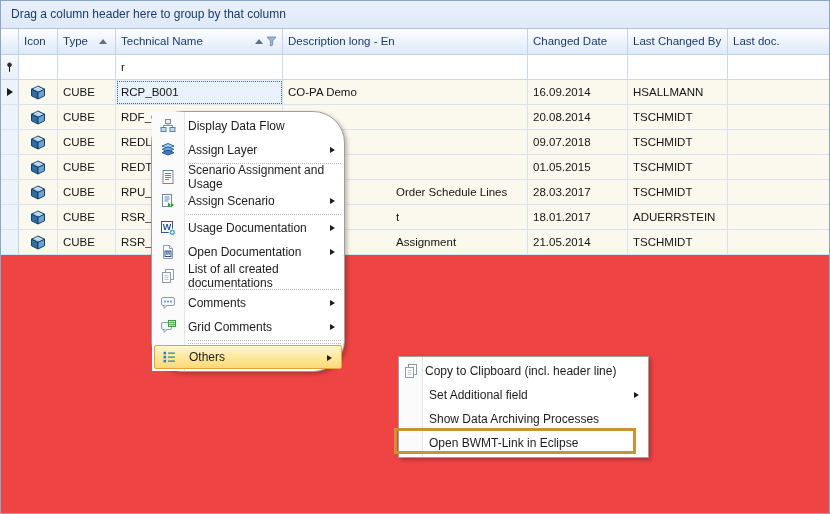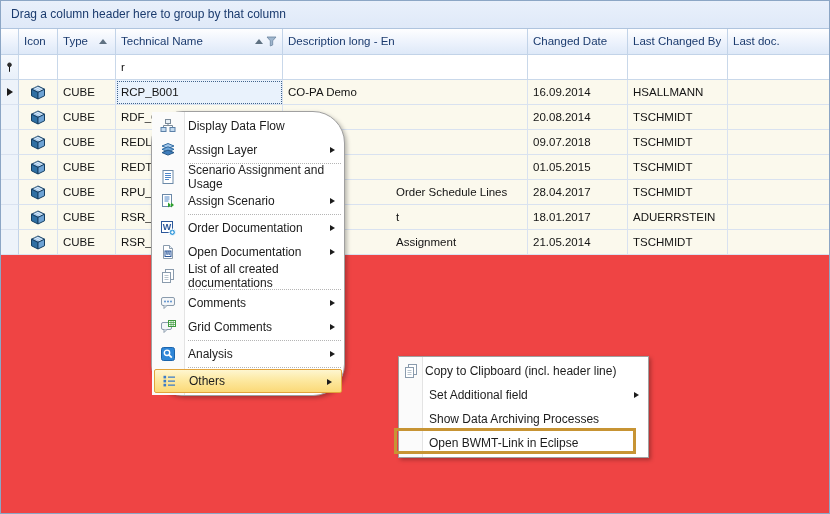--- a/index.html
+++ b/index.html
@@ -252,21 +252,21 @@
           <svg width="16" height="15" viewBox="0 0 16 15">
             <polygon points="8,1 14.5,4.2 8,7.4 1.5,4.2" fill="#9FC4E8" stroke="#143E63"></polygon>
             <path d="M4.5 2.9 L11 6 M6.5 1.9 L13 5" stroke="#E4F0FA" stroke-width="0.9"></path>
             <polygon points="1.5,4.2 8,7.4 8,14 1.5,10.8" fill="#2E6FA3" stroke="#143E63"></polygon>
             <polygon points="14.5,4.2 8,7.4 8,14 14.5,10.8" fill="#6FA3D4" stroke="#143E63"></polygon>
           </svg>
         </div>
         <div class="cell c-type">CUBE</div>
         <div class="cell c-tech">RPU_B</div>
         <div class="cell c-desc desc-offset">Order Schedule Lines</div>
-        <div class="cell c-date">28.04.2017</div>
+        <div class="cell c-date">28.03.2017</div>
         <div class="cell c-by">TSCHMIDT</div>
         <div class="cell c-doc"></div>
       </div>
       <div class="grid-row dat">
         <div class="cell c-ind"></div>
         <div class="cell c-icon">
           <svg width="16" height="15" viewBox="0 0 16 15">
             <polygon points="8,1 14.5,4.2 8,7.4 1.5,4.2" fill="#9FC4E8" stroke="#143E63"></polygon>
             <path d="M4.5 2.9 L11 6 M6.5 1.9 L13 5" stroke="#E4F0FA" stroke-width="0.9"></path>
             <polygon points="1.5,4.2 8,7.4 8,14 1.5,10.8" fill="#2E6FA3" stroke="#143E63"></polygon>
@@ -353,21 +353,21 @@
 
     <div class="mi">
       <span class="mi-icon">
         <svg width="16" height="16" viewBox="0 0 16 16">
             <rect x="1.5" y="1.5" width="11" height="11" fill="#fff" stroke="#2B579A"></rect>
             <text x="7" y="10.2" font-size="9" font-weight="bold" fill="#2B579A" text-anchor="middle" font-family="Liberation Sans,sans-serif">W</text>
             <circle cx="12.3" cy="12.3" r="3.2" fill="#3B9CDC" stroke="#fff"></circle>
             <path d="M12.3 10.8v3 M10.8 12.3h3" stroke="#fff" stroke-width="1.1"></path>
           </svg>
       </span>
-      <span class="mi-label">Order Documentation</span>
+      <span class="mi-label">Usage Documentation</span>
       <span class="mi-arrow"></span>
     </div>
 
     <div class="mi">
       <span class="mi-icon">
         <svg width="16" height="16" viewBox="0 0 16 16">
             <path d="M3.5 1.5h6l3 3v10h-9z" fill="#fff" stroke="#8A9BAD"></path>
             <path d="M9.5 1.5v3h3" fill="#E6EEF5" stroke="#8A9BAD"></path>
             <rect x="5" y="7" width="6" height="5.5" fill="#fff" stroke="#2B579A"></rect>
             <text x="8" y="11.4" font-size="5" font-weight="bold" fill="#2B579A" text-anchor="middle" font-family="Liberation Sans,sans-serif">W</text>
@@ -410,31 +410,20 @@
             <path d="M4 10.5v3l3-3" fill="#F4F6F8" stroke="#8A9BAD"></path>
             <rect x="8.5" y="1.5" width="7" height="6" fill="#fff" stroke="#3E9B3E"></rect>
             <path d="M8.5 3.5h7 M8.5 5.5h7 M11 1.5v6 M13.2 1.5v6" stroke="#3E9B3E" stroke-width="0.7"></path>
           </svg>
       </span>
       <span class="mi-label">Grid Comments</span>
       <span class="mi-arrow"></span>
     </div>
     <div class="mi-sep"></div>
 
-    <div class="mi">
-      <span class="mi-icon">
-        <svg width="16" height="16" viewBox="0 0 16 16">
-            <rect x="1.5" y="1.5" width="13" height="13" rx="2" fill="#2E86D8" stroke="#1B64AC"></rect>
-            <circle cx="7" cy="6.8" r="2.7" fill="none" stroke="#fff" stroke-width="1.4"></circle>
-            <line x1="9" y1="8.8" x2="11.8" y2="11.6" stroke="#fff" stroke-width="1.7"></line>
-          </svg>
-      </span>
-      <span class="mi-label">Analysis</span>
-      <span class="mi-arrow"></span>
-    </div>
     <div class="mi-sep"></div>
 
     <div class="mi mi-hot">
       <span class="mi-icon">
         <svg width="16" height="16" viewBox="0 0 16 16">
             <rect x="2.5" y="2.8" width="2.6" height="2.6" fill="#3A7BC8"></rect>
             <rect x="2.5" y="6.8" width="2.6" height="2.6" fill="#3A7BC8"></rect>
             <rect x="2.5" y="10.8" width="2.6" height="2.6" fill="#3A7BC8"></rect>
             <path d="M7 4.1h7 M7 8.1h7 M7 12.1h7" stroke="#3A7BC8" stroke-width="1.4"></path>
           </svg>

